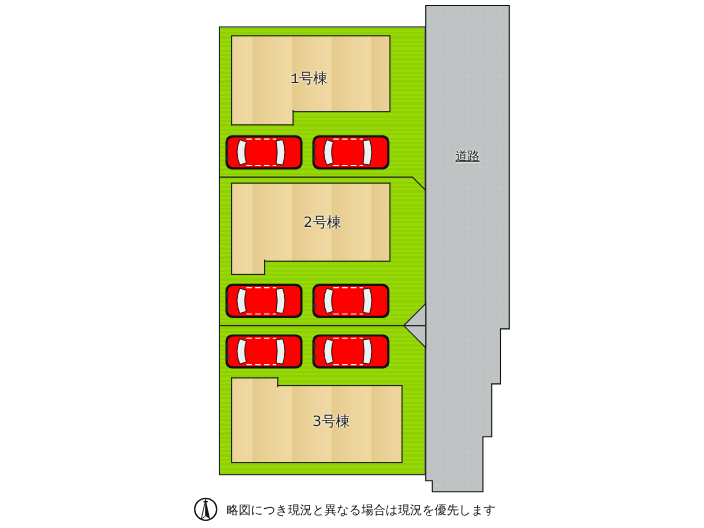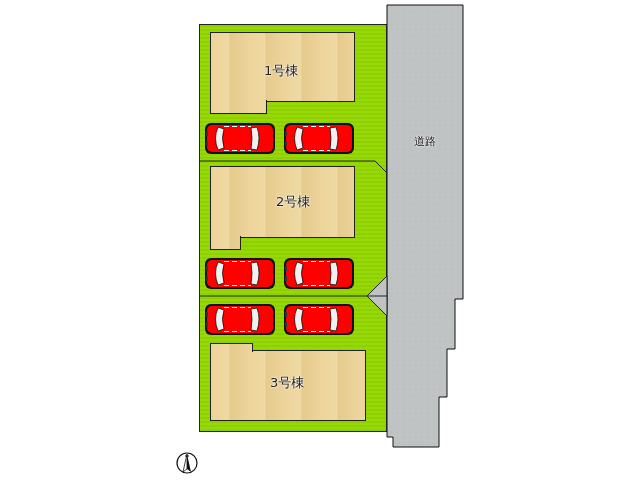--- a/index.html
+++ b/index.html
@@ -26,42 +26,42 @@
 <svg class="road" style="left:384px;top:4px;" width="80" height="450" viewBox="0 0 80 450">
   <defs>
     <pattern id="asph" width="6" height="6" patternUnits="userSpaceOnUse">
       <rect width="6" height="6" fill="#c0c3c4"></rect>
       <circle cx="2" cy="2" r="0.6" fill="#b4b7b8"></circle>
       <circle cx="5" cy="4" r="0.5" fill="#cacdce"></circle>
     </pattern>
   </defs>
   <polygon points="3,1 79,1 79,295 71,295 71,345 63,345 63,393 55,393 55,443 9,443 9,433 3,433" fill="url(#asph)" stroke="#111" stroke-width="1"></polygon>
 </svg>
-<div class="road-label" style="left:414px;top:134px;">道路</div>
+<div class="road-label" style="left:414px;top:134px;text-decoration:underline;">道路</div>
 
 <div class="lot"></div>
 
 <svg style="position:absolute;left:199px;top:24px;" width="190" height="410">
   <polyline points="0,137 176,137 188,149" fill="none" stroke="#222" stroke-width="1"></polyline>
   <line x1="0" y1="272" x2="188" y2="272" stroke="#222" stroke-width="1"></line>
   <polygon points="188,252 168,272 188,292" fill="#c0c3c4" stroke="#222" stroke-width="1"></polygon>
   <line x1="168" y1="272" x2="188" y2="272" stroke="#222" stroke-width="1"></line>
 </svg>
 
 <div class="house" style="left:210px;top:32px;width:145px;height:70px;"></div>
 <div class="house" style="left:210px;top:100px;width:57px;height:14px;border-top:none;"></div>
-<div class="house-label" style="left:264px;top:62px;">1号棟</div>
+<div class="house-label" style="left:264px;top:62px;font-family:Liberation Mono, monospace;">1号棟</div>
 
 <div class="house" style="left:210px;top:166px;width:145px;height:72px;"></div>
 <div class="house" style="left:210px;top:236px;width:31px;height:14px;border-top:none;"></div>
 <div class="house-label" style="left:276px;top:193px;">2号棟</div>
 
 <div class="house" style="left:210px;top:350px;width:156px;height:71px;"></div>
 <div class="house" style="left:210px;top:343px;width:43px;height:9px;border-bottom:none;"></div>
-<div class="house-label" style="left:270px;top:374px;">3号棟</div>
+<div class="house-label" style="left:284px;top:374px;">3号棟</div>
 
 <svg width="0" height="0" style="position:absolute">
   <defs>
     <symbol id="car" viewBox="0 0 72 33">
       <rect x="1" y="1" width="70" height="31" rx="6" fill="#111"></rect>
       <rect x="3" y="3" width="66" height="27" rx="5" fill="#ff0000"></rect>
       <path d="M14,5 Q9,16 14,28 L20,26 Q17,16 20,7 Z" fill="#f0f0f0" stroke="#111" stroke-width="0.8"></path>
       <path d="M47,6 L53,5 Q57,16 53,28 L47,27 Q49,16 47,6 Z" fill="#f0f0f0" stroke="#111" stroke-width="0.8"></path>
       <line x1="20" y1="4.5" x2="47" y2="4.5" stroke="#fff" stroke-width="1" stroke-dasharray="5,3"></line>
       <line x1="20" y1="28.5" x2="47" y2="28.5" stroke="#fff" stroke-width="1" stroke-dasharray="5,3"></line>
@@ -90,13 +90,14 @@
     <use href="#car"></use>
   </svg>
 
 <div class="footer">
   <svg width="22" height="22" viewBox="0 0 22 22">
     <circle cx="11" cy="11" r="10" fill="#fff" stroke="#111" stroke-width="1.2"></circle>
     <polygon points="11,2 7,20 11,17" fill="#fff" stroke="#111" stroke-width="0.8"></polygon>
     <polygon points="11,2 15,20 11,17" fill="#111"></polygon>
     <line x1="9" y1="4" x2="13" y2="4" stroke="#111" stroke-width="1"></line>
   </svg>
+  <span class="footer-text">略図につき現況と異なる場合は現況を優先します</span>
 </div>
 
 </body></html>

